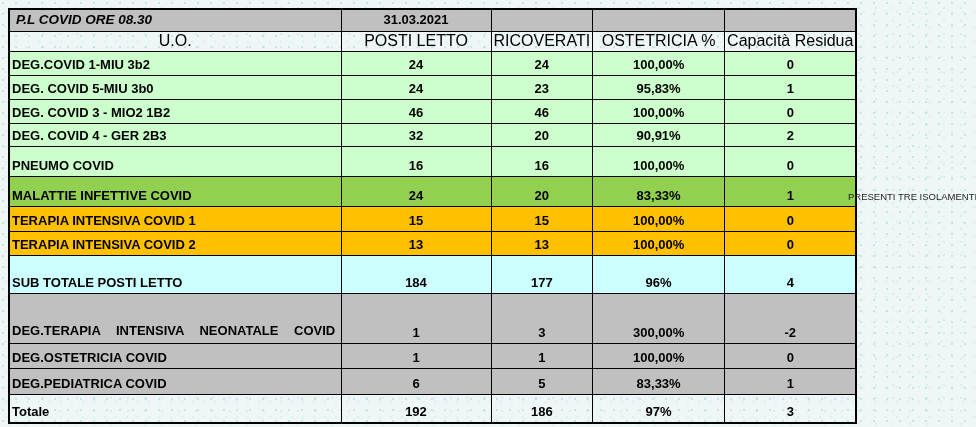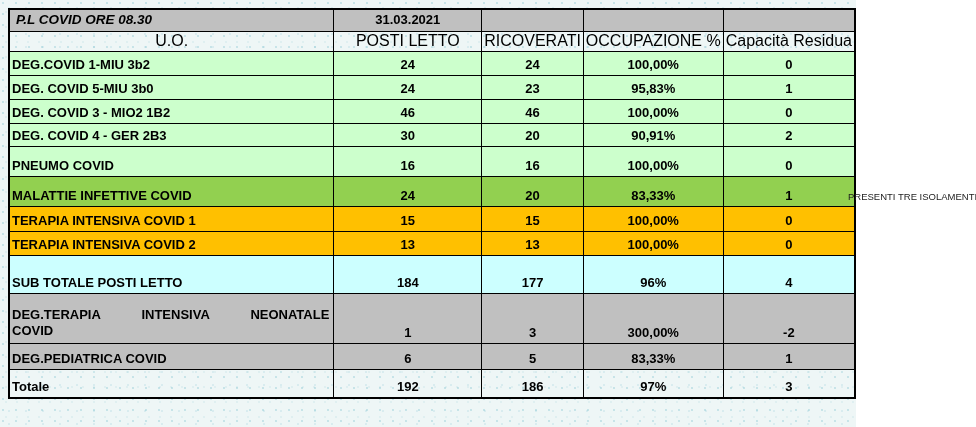--- a/index.html
+++ b/index.html
@@ -1,21 +1,21 @@
 <!DOCTYPE html>
 <html><head>
 <meta charset="utf-8">
 <style>
   html,body{margin:0;padding:0;}
   body{
     width:976px;height:427px;overflow:hidden;
     font-family:"Liberation Sans","DejaVu Sans",sans-serif;
   }
   .sheet{
-    position:relative;width:856px;height:427px;
+    position:relative;width:976px;height:427px;
     background-color:#eef6f6;
     background-image:
       radial-gradient(circle at 3px 3px, rgba(110,185,200,0.30) 1px, transparent 1.4px),
       radial-gradient(circle at 9px 8px, rgba(140,200,215,0.22) 1px, transparent 1.4px),
       radial-gradient(circle at 6px 12px, rgba(180,220,225,0.25) 1px, transparent 1.4px);
     background-size:13px 11px,17px 13px,11px 15px;
   }
   table.grid{
     position:absolute;left:8px;top:8px;
     border-collapse:collapse;table-layout:fixed;
@@ -71,21 +71,21 @@
       <td class="title-cell">P.L COVID ORE 08.30</td>
       <td class="date-cell">31.03.2021</td>
       <td></td>
       <td></td>
       <td></td>
     </tr>
     <tr class="r-head" style="height:19px">
       <td>U.O.</td>
       <td>POSTI LETTO</td>
       <td>RICOVERATI</td>
-      <td>OCCUPAZIONE %</td>
+      <td>OSTETRICIA %</td>
       <td>Capacità Residua</td>
     </tr>
     <tr class="bg-green" style="height:24px">
       <td class="label">DEG.COVID 1-MIU 3b2</td>
       <td>24</td>
       <td>24</td>
       <td>100,00%</td>
       <td>0</td>
     </tr>
     <tr class="bg-green" style="height:24px">
@@ -97,21 +97,21 @@
     </tr>
     <tr class="bg-green" style="height:24px">
       <td class="label">DEG. COVID 3 - MIO2 1B2</td>
       <td>46</td>
       <td>46</td>
       <td>100,00%</td>
       <td>0</td>
     </tr>
     <tr class="bg-green" style="height:23px">
       <td class="label">DEG. COVID 4 - GER 2B3</td>
-      <td>30</td>
+      <td>32</td>
       <td>20</td>
       <td>90,91%</td>
       <td>2</td>
     </tr>
     <tr class="bg-green" style="height:30px">
       <td class="label">PNEUMO COVID</td>
       <td>16</td>
       <td>16</td>
       <td>100,00%</td>
       <td>0</td>
@@ -144,20 +144,27 @@
       <td>96%</td>
       <td>4</td>
     </tr>
     <tr class="bg-gray" style="height:50px">
       <td class="label wrap-justify">DEG.TERAPIA INTENSIVA NEONATALE COVID</td>
       <td>1</td>
       <td>3</td>
       <td>300,00%</td>
       <td>-2</td>
     </tr>
+    <tr class="bg-gray" style="height:25px">
+      <td class="label">DEG.OSTETRICIA COVID</td>
+      <td>1</td>
+      <td>1</td>
+      <td>100,00%</td>
+      <td>0</td>
+    </tr>
     <tr class="bg-gray" style="height:26px">
       <td class="label">DEG.PEDIATRICA COVID</td>
       <td>6</td>
       <td>5</td>
       <td>83,33%</td>
       <td>1</td>
     </tr>
     <tr class="bg-none" style="height:29px">
       <td class="label center-label">Totale</td>
       <td>192</td>

